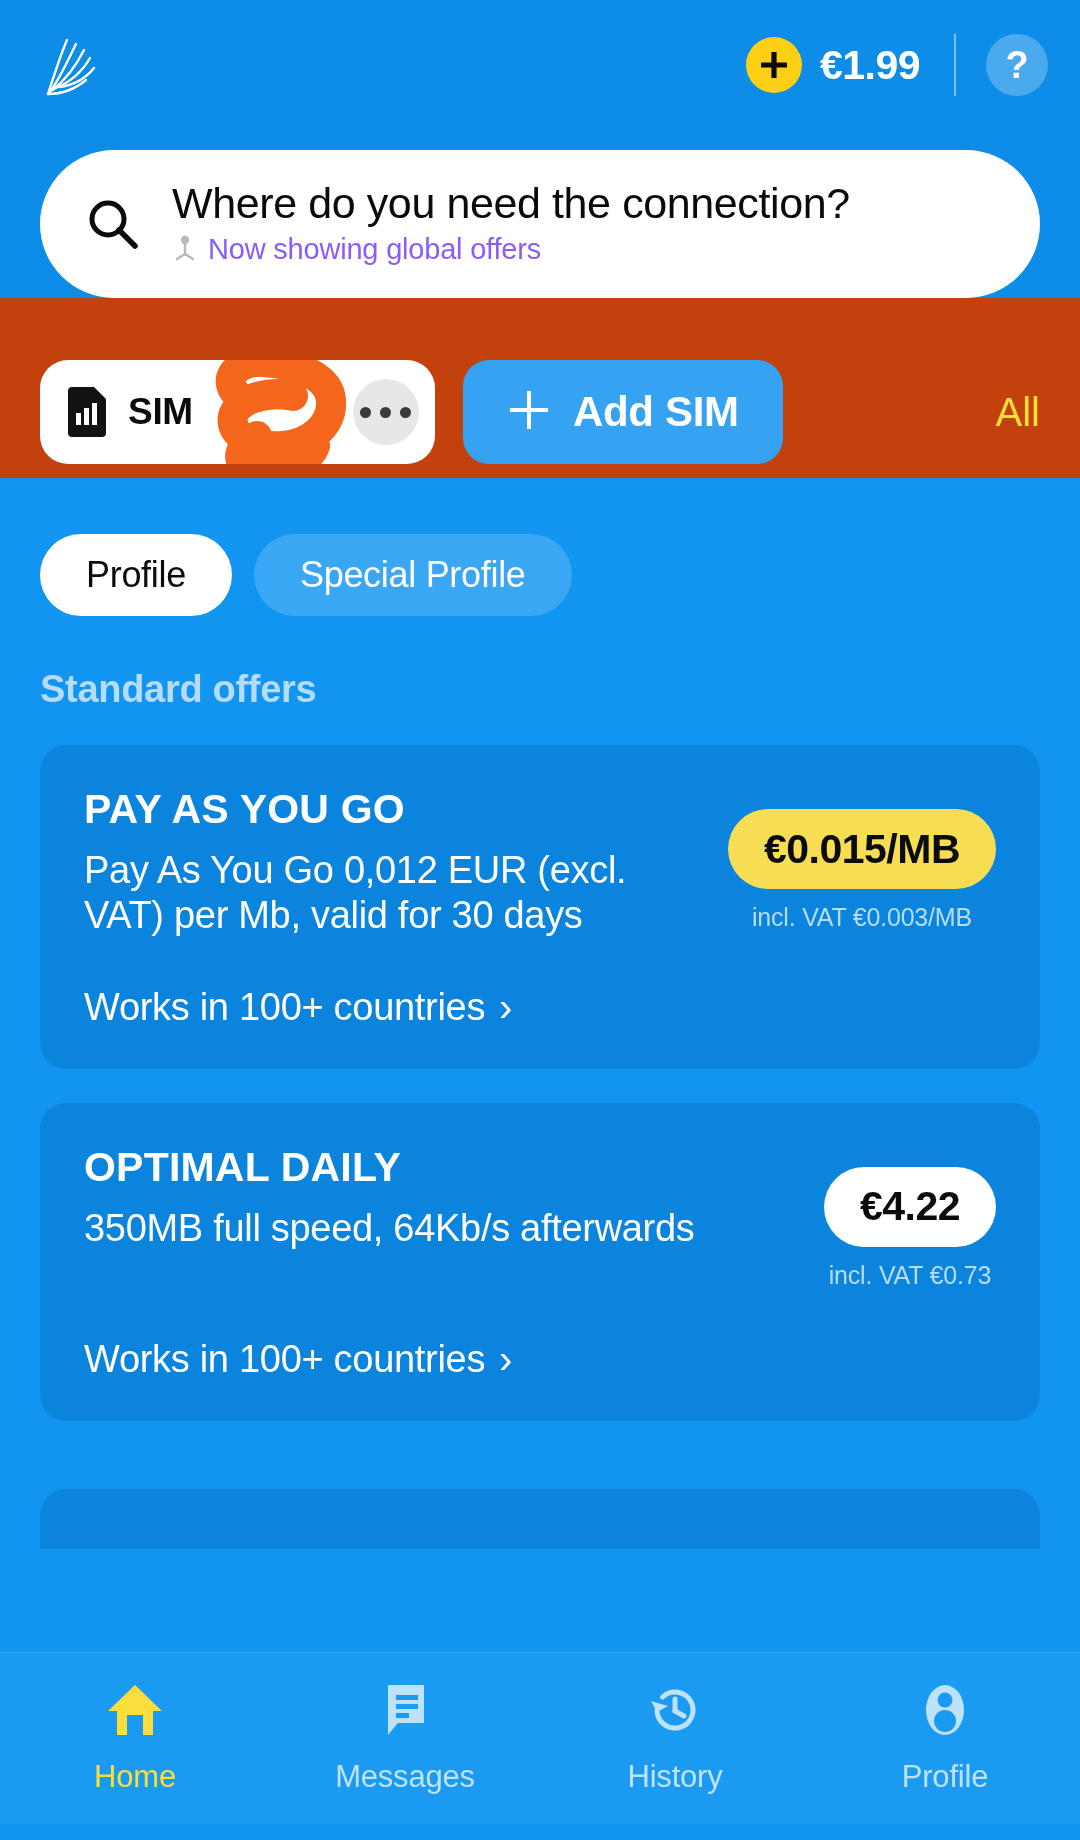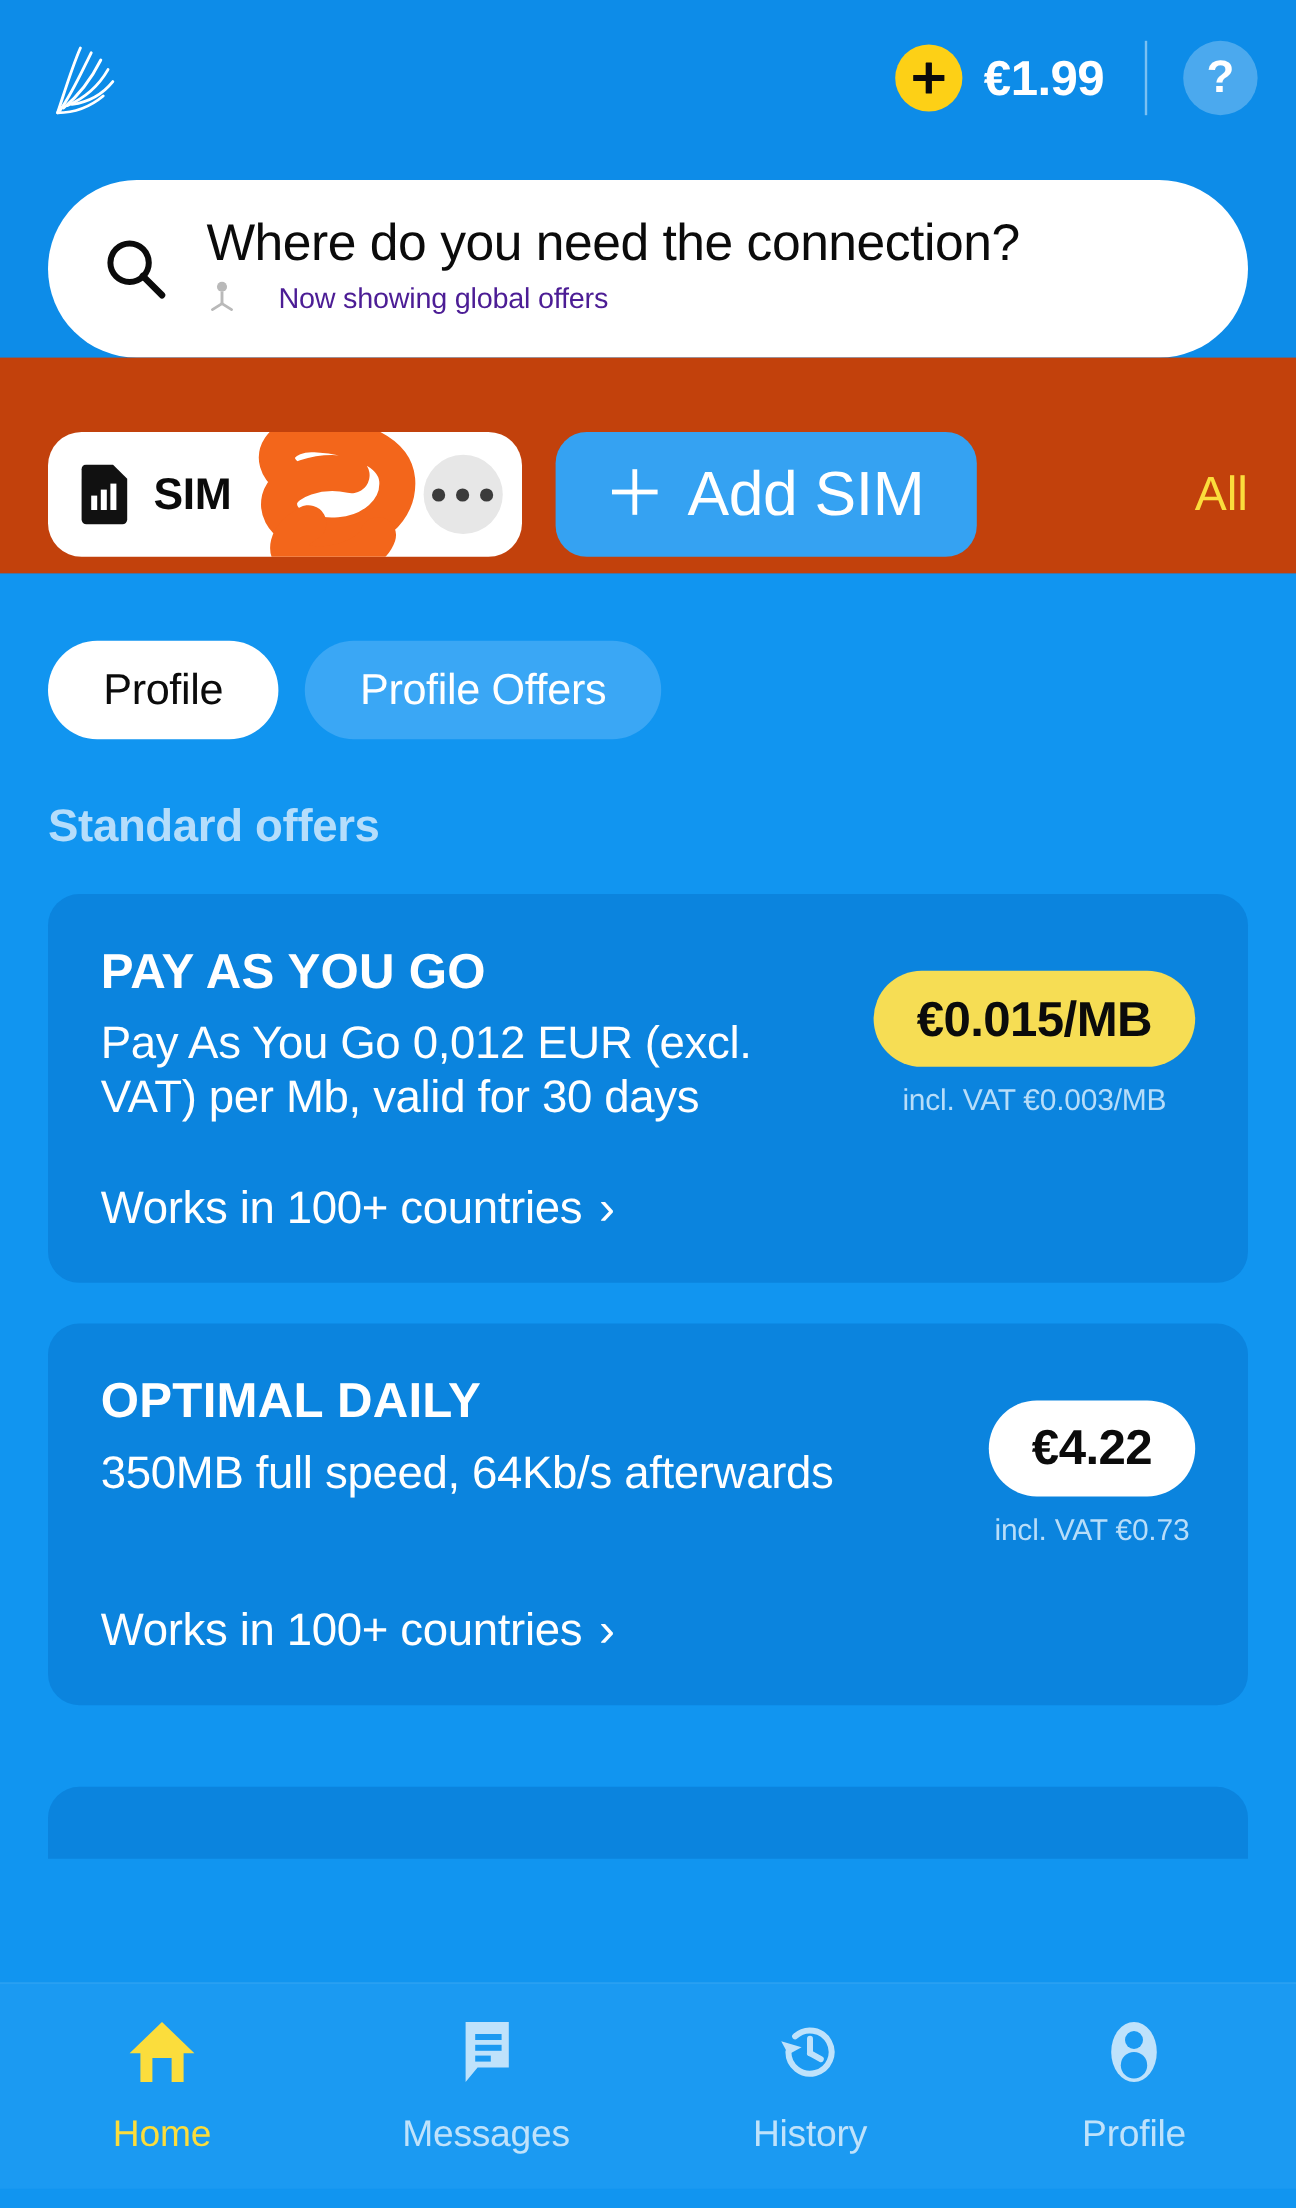--- a/index.html
+++ b/index.html
@@ -104,25 +104,24 @@
     letter-spacing: -0.4px;
     line-height: 1.05;
   }
   .search-sub-row {
     display: flex;
     align-items: center;
     gap: 10px;
     margin-top: 4px;
   }
   .search-sub {
-    font-size: 24px;
-    color: #4c1d95;
+    font-size: 29px;
+    color: #8b5cf6;
     font-weight: 400;
     letter-spacing: -0.2px;
-    margin-left: 24px;
   }
 
   
   .sim-zone {
     padding: 48px 34px 0 40px;
     background: #c2410c;
     display: flex;
     align-items: center;
     gap: 28px;
     height: 180px;
@@ -178,22 +177,22 @@
     border-radius: 26px;
     height: 104px;
     display: flex;
     align-items: center;
     justify-content: center;
     gap: 22px;
     padding: 0 44px;
   }
   .add-sim-label {
     color: #ffffff;
-    font-size: 52px;
-    font-weight: 400;
+    font-size: 42px;
+    font-weight: 700;
     letter-spacing: -0.3px;
     white-space: nowrap;
   }
   .all-link {
     margin-left: auto;
     color: #fbdd3c;
     font-size: 40px;
     font-weight: 400;
     padding-right: 6px;
   }
@@ -437,21 +436,21 @@
       <span class="add-sim-label">Add SIM</span>
     </div>
 
     <span class="all-link">All</span>
   </div>
 
   <div class="body-area">
 
     <div class="tabs">
       <div class="tab active">Profile</div>
-      <div class="tab inactive">Profile Offers</div>
+      <div class="tab inactive">Special Profile</div>
     </div>
 
     <div class="section-head">Standard offers</div>
 
     <div class="cards">
 
       <div class="card">
         <div class="card-row">
           <div class="card-left">
             <div class="card-title">PAY AS YOU GO</div>

